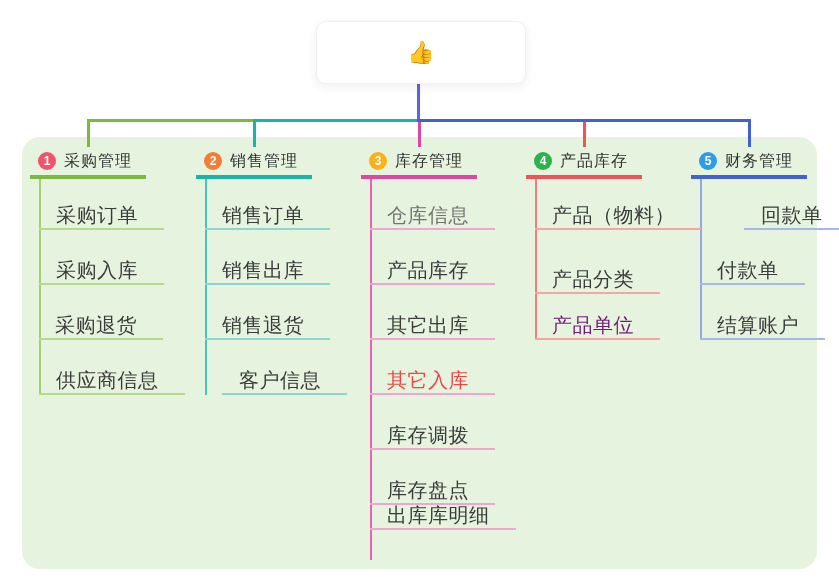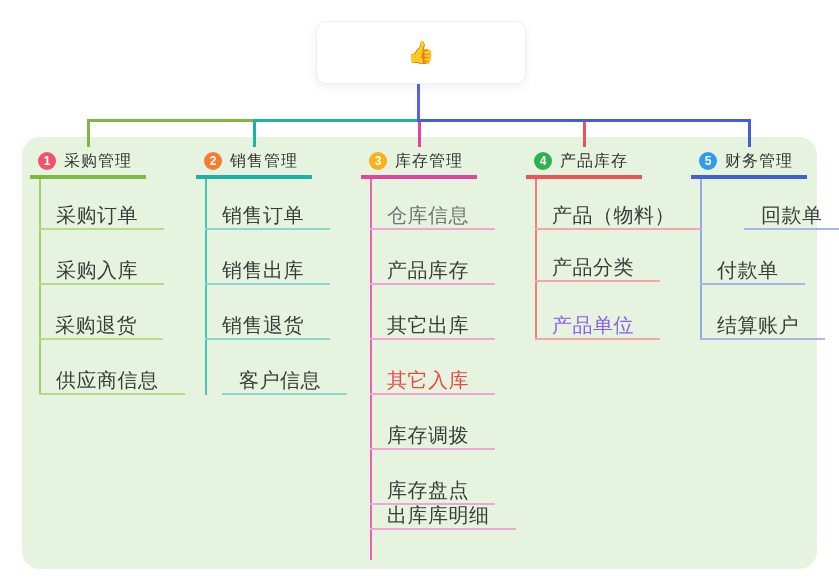--- a/index.html
+++ b/index.html
@@ -98,22 +98,22 @@
       <div class="child" style="left: 370px; top: 365px; border-bottom: 2px solid rgb(240, 165, 210); color: #ef4444;">其它入库</div>
       <div class="child" style="left: 370px; top: 420px; border-bottom: 2px solid rgb(240, 165, 210); color: rgb(59, 59, 59);">库存调拨</div>
       <div class="child" style="left: 370px; top: 475px; border-bottom: 2px solid rgb(240, 165, 210); color: rgb(59, 59, 59);">库存盘点</div>
       <div class="child" style="left: 370px; top: 500px; border-bottom: 2px solid rgb(240, 165, 210); color: rgb(59, 59, 59);">出库库明细</div>
       <div class="b-header" style="left: 526px; top: 147px; border-bottom: 4px solid rgb(240, 83, 85);">
         <span class="badge" style="background: rgb(43, 178, 76);">4</span>
         <span class="b-label" style="color: rgb(51, 51, 51);">产品库存</span>
       </div>
       <div class="trunk" style="left: 535px; top: 179px; height: 161px; background: rgb(245, 124, 124);"></div>
       <div class="child" style="left: 535px; top: 200px; border-bottom: 2px solid rgb(245, 165, 165); color: rgb(59, 59, 59);">产品（物料）</div>
-      <div class="child" style="left: 535px; top: 252px; border-bottom: 2px solid rgb(245, 165, 165); color: rgb(59, 59, 59);">产品分类</div>
-      <div class="child" style="left: 535px; top: 310px; border-bottom: 2px solid rgb(245, 165, 165); color: #8b5cf6; text-align: right;">产品单位</div>
+      <div class="child" style="left: 535px; top: 264px; border-bottom: 2px solid rgb(245, 165, 165); color: rgb(59, 59, 59);">产品分类</div>
+      <div class="child" style="left: 535px; top: 310px; border-bottom: 2px solid rgb(245, 165, 165); color: #701a75; text-align: right;">产品单位</div>
       <div class="b-header" style="left: 691px; top: 147px; border-bottom: 4px solid rgb(65, 96, 212);">
         <span class="badge" style="background: rgb(45, 156, 235);">5</span>
         <span class="b-label" style="color: rgb(51, 51, 51);">财务管理</span>
       </div>
       <div class="trunk" style="left: 700px; top: 179px; height: 161px; background: rgb(147, 168, 230);"></div>
       <div class="child" style="left: 700px; top: 200px; border-bottom: 2px solid rgb(167, 183, 232); color: rgb(59, 59, 59); margin-left: 44px;">回款单</div>
       <div class="child" style="left: 700px; top: 255px; border-bottom: 2px solid rgb(167, 183, 232); color: rgb(59, 59, 59);">付款单</div>
       <div class="child" style="left: 700px; top: 310px; border-bottom: 2px solid rgb(167, 183, 232); color: rgb(59, 59, 59);">结算账户</div>
     </div>
 </div>

